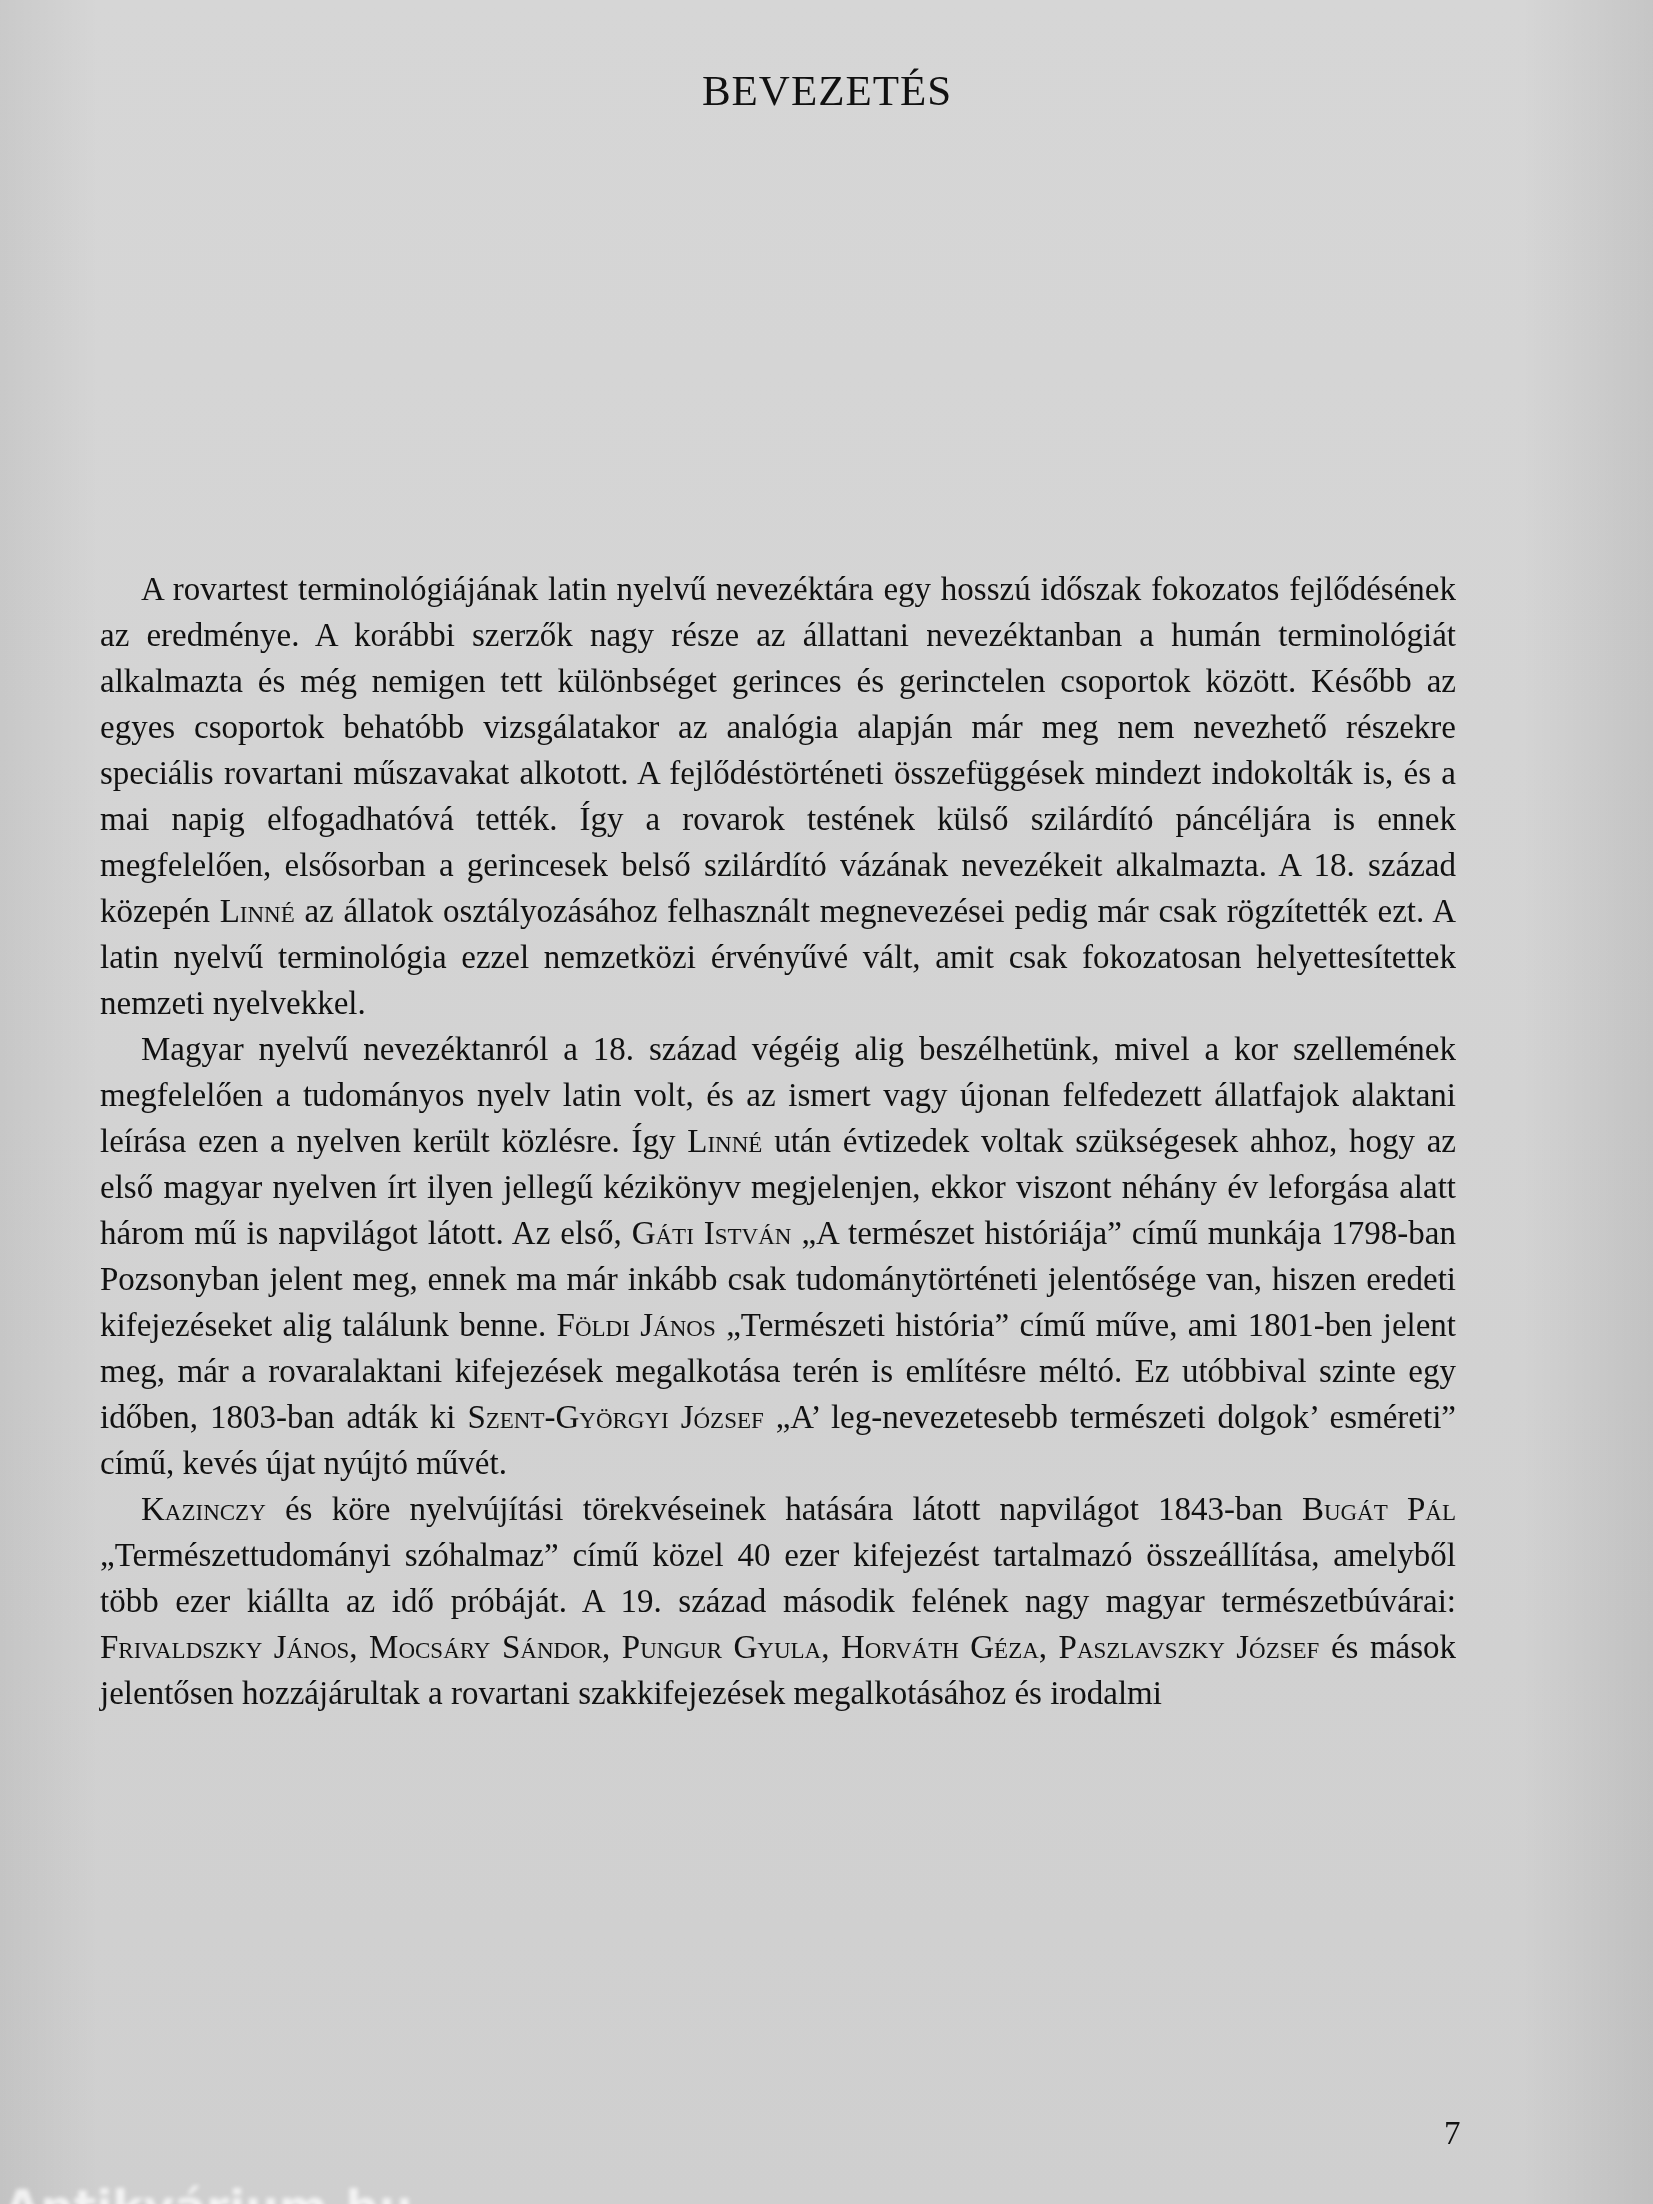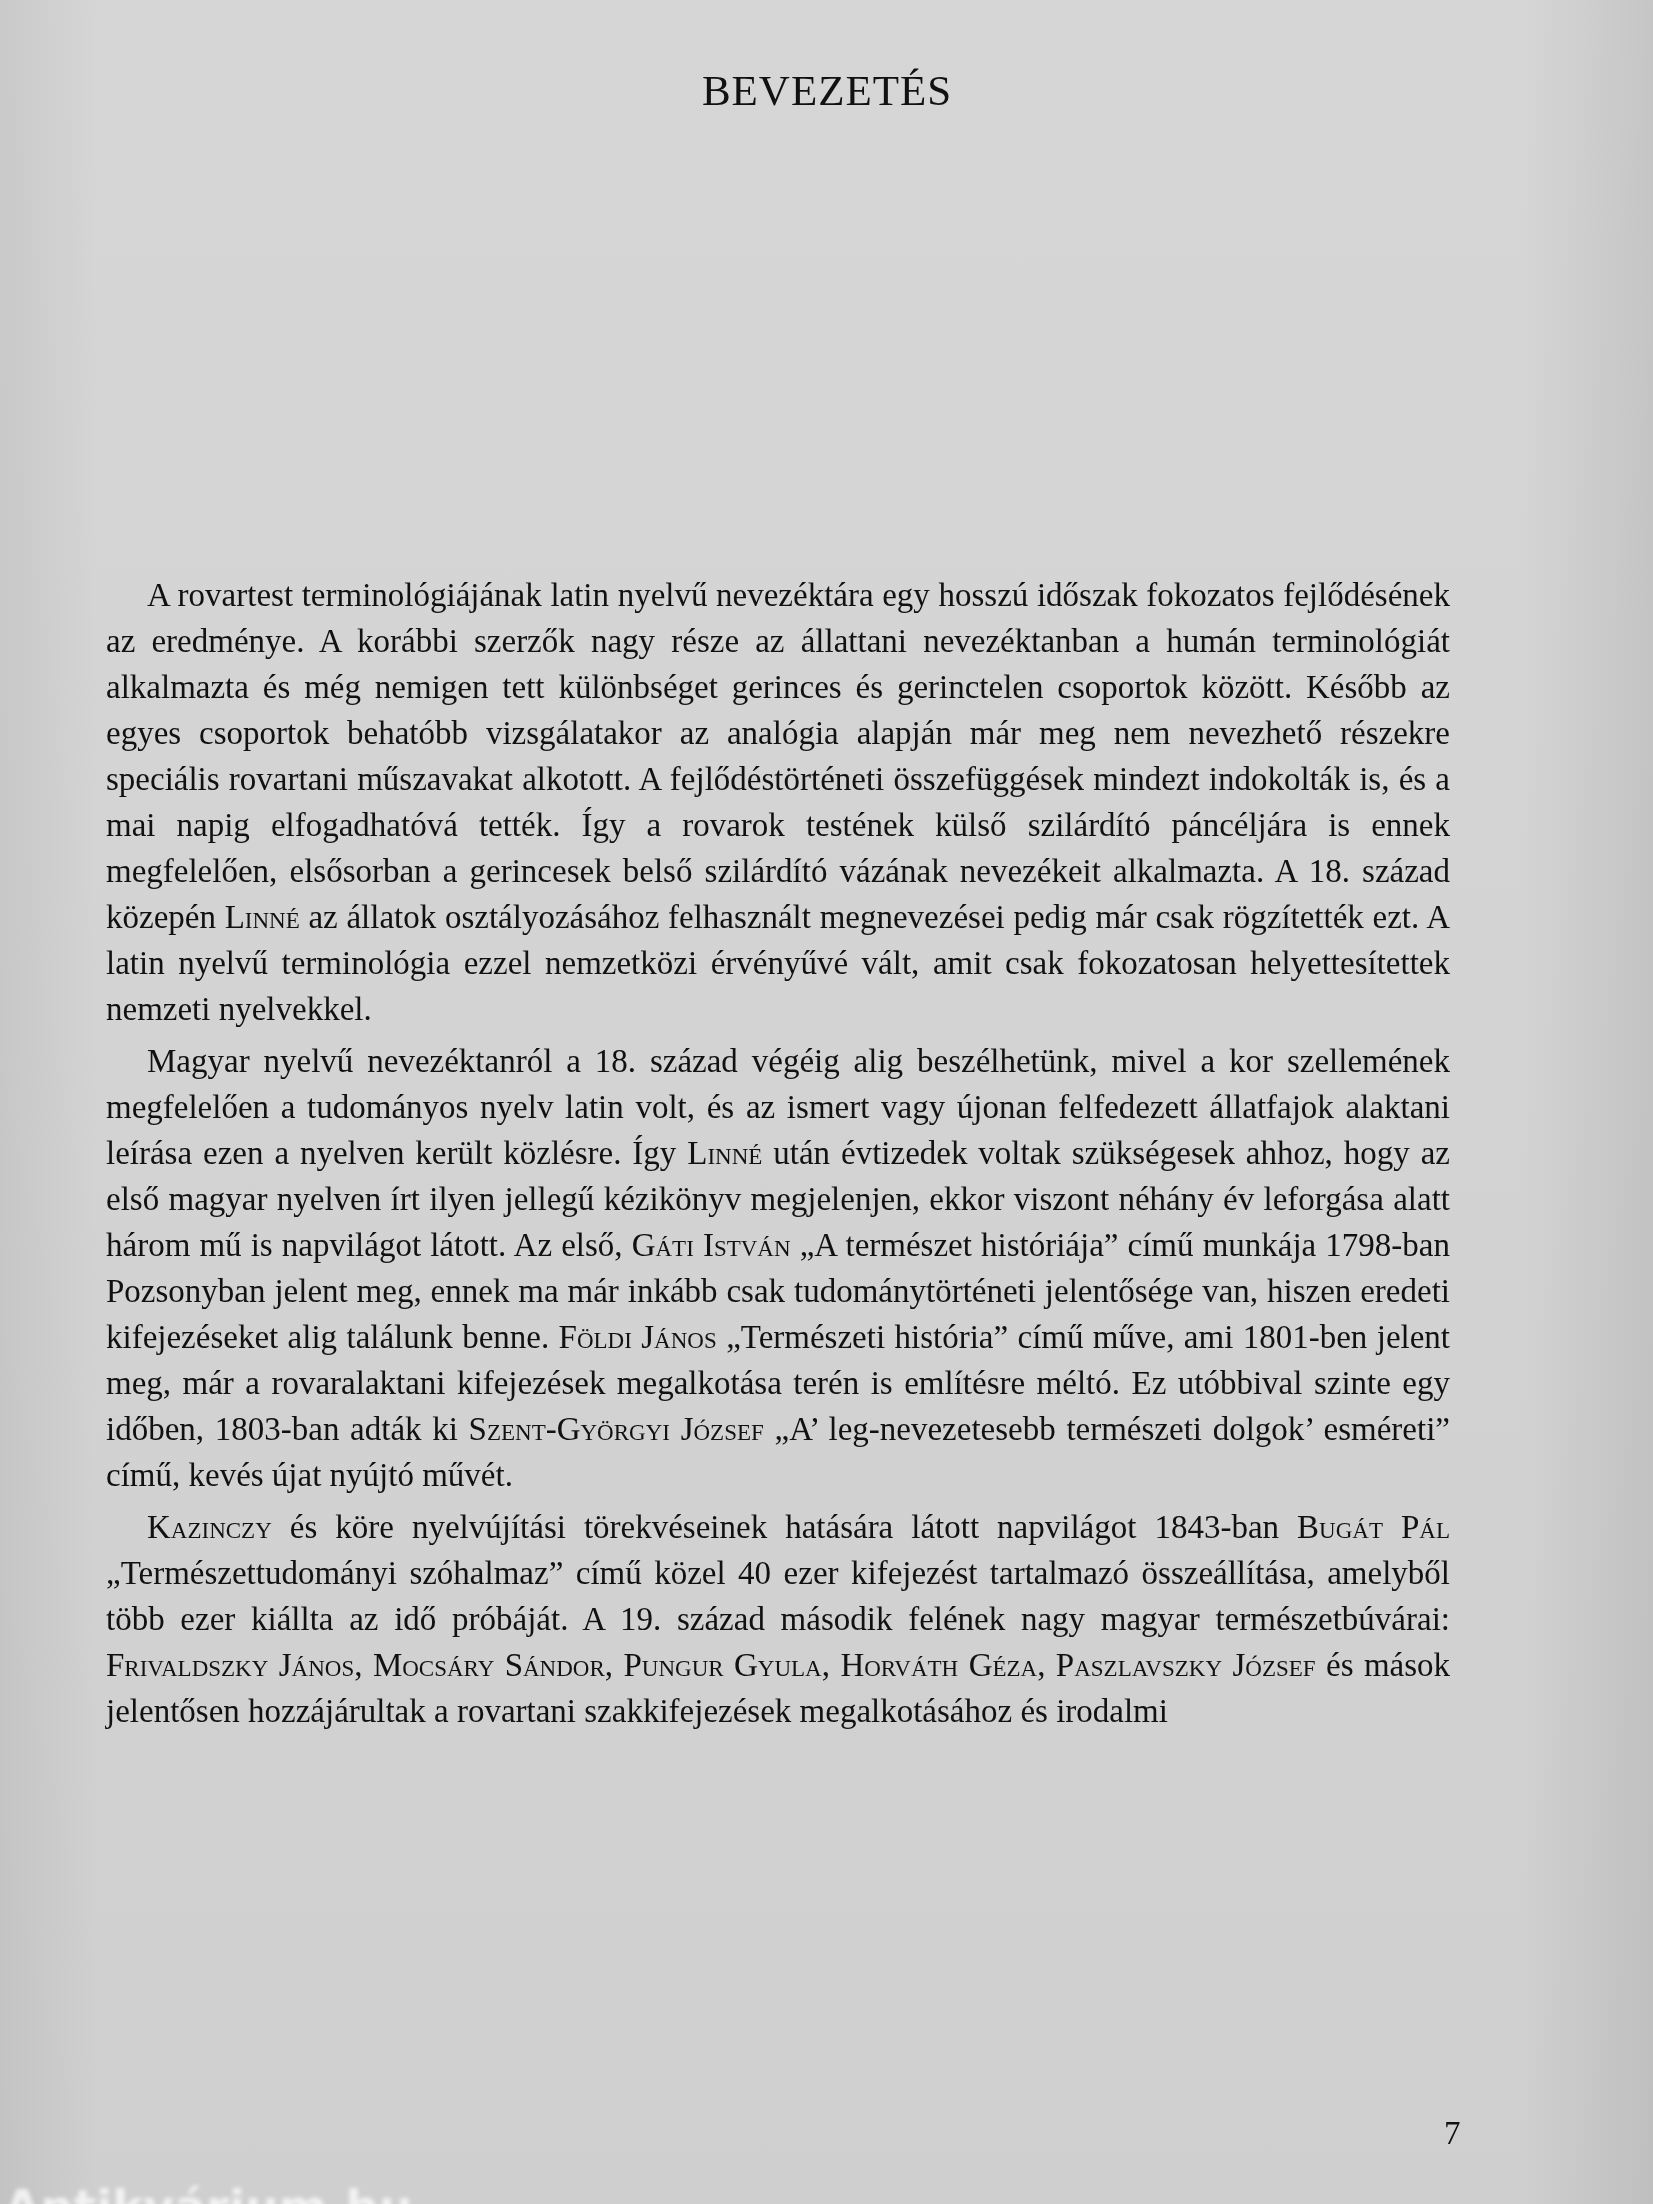--- a/index.html
+++ b/index.html
@@ -21,21 +21,21 @@
     text-align: center;
     font-size: 43px; letter-spacing: 1px; font-weight: normal;
     margin: 0;
   }
   .body-text {
     position: absolute; left: 100px; top: 566px; width: 1356px;
     font-size: 33px; line-height: 46px;
     text-align: justify;
     hyphens: manual;
   }
-  .para { margin: 6px; text-indent: 0; }
+  .para { margin: 0; text-indent: 0; }
   .para.indent { text-indent: 41px; }
   .para.first { text-indent: 41px; }
   .sc { font-variant: small-caps; }
   .it { }
   .page-number {
     position: absolute; left: 1444px; top: 2115px;
     font-size: 33px;
   }
   .watermark {
     position: absolute; left: 3.9px; top: 2179px;

